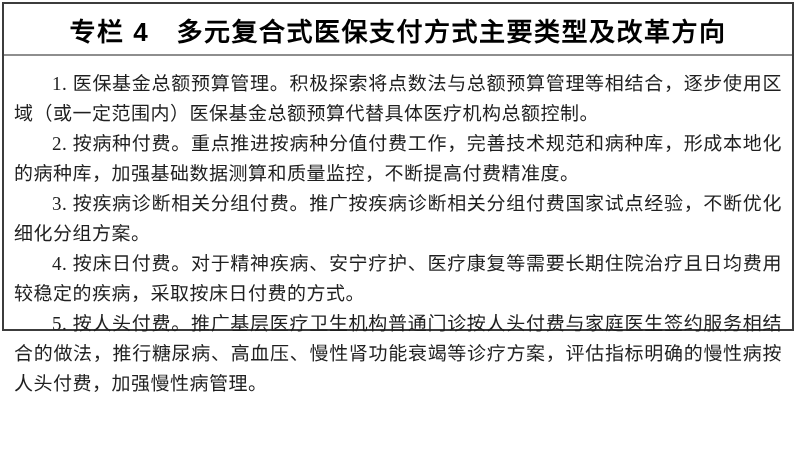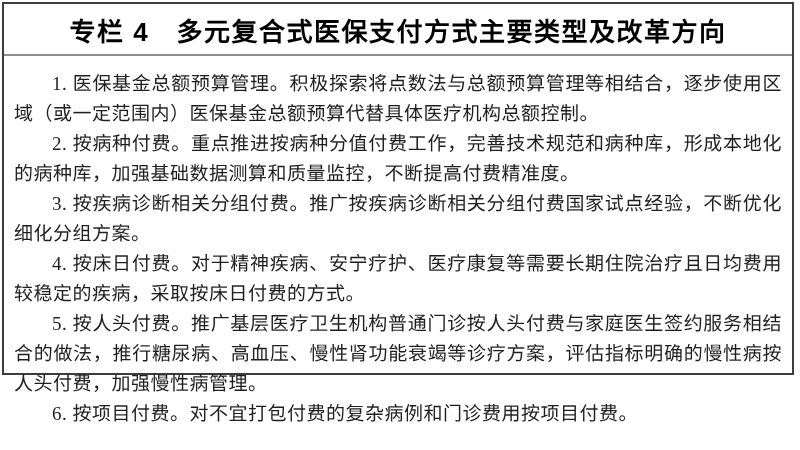--- a/index.html
+++ b/index.html
@@ -16,21 +16,21 @@
     height: 450px;
     background: var(--background);
     font-family: "Liberation Serif", "DejaVu Serif", serif;
     overflow: hidden;
   }
   .panel {
     position: absolute;
     left: 2px;
     top: 2px;
     width: 792px;
-    height: 373px;
+    height: 329px;
     border: 2px solid var(--border-outer);
     background: var(--background);
     box-sizing: border-box;
   }
   .title-bar {
     height: 52px;
     border-bottom: 2px solid var(--divider);
     display: flex;
     align-items: center;
     justify-content: center;
@@ -63,15 +63,14 @@
 <div class="panel">
   <div class="title-bar">
     <span class="title">专栏 4　多元复合式医保支付方式主要类型及改革方向</span>
   </div>
   <div class="body-area">
     <p>1. 医保基金总额预算管理。积极探索将点数法与总额预算管理等相结合，逐步使用区域（或一定范围内）医保基金总额预算代替具体医疗机构总额控制。</p>
     <p>2. 按病种付费。重点推进按病种分值付费工作，完善技术规范和病种库，形成本地化的病种库，加强基础数据测算和质量监控，不断提高付费精准度。</p>
     <p>3. 按疾病诊断相关分组付费。推广按疾病诊断相关分组付费国家试点经验，不断优化细化分组方案。</p>
     <p>4. 按床日付费。对于精神疾病、安宁疗护、医疗康复等需要长期住院治疗且日均费用较稳定的疾病，采取按床日付费的方式。</p>
     <p>5. 按人头付费。推广基层医疗卫生机构普通门诊按人头付费与家庭医生签约服务相结合的做法，推行糖尿病、高血压、慢性肾功能衰竭等诊疗方案，评估指标明确的慢性病按人头付费，加强慢性病管理。</p>
-    <p>6. 按项目付费。对不宜打包付费的复杂病例和门诊费用按项目付费。</p>
   </div>
 </div>
 
 </body></html>

